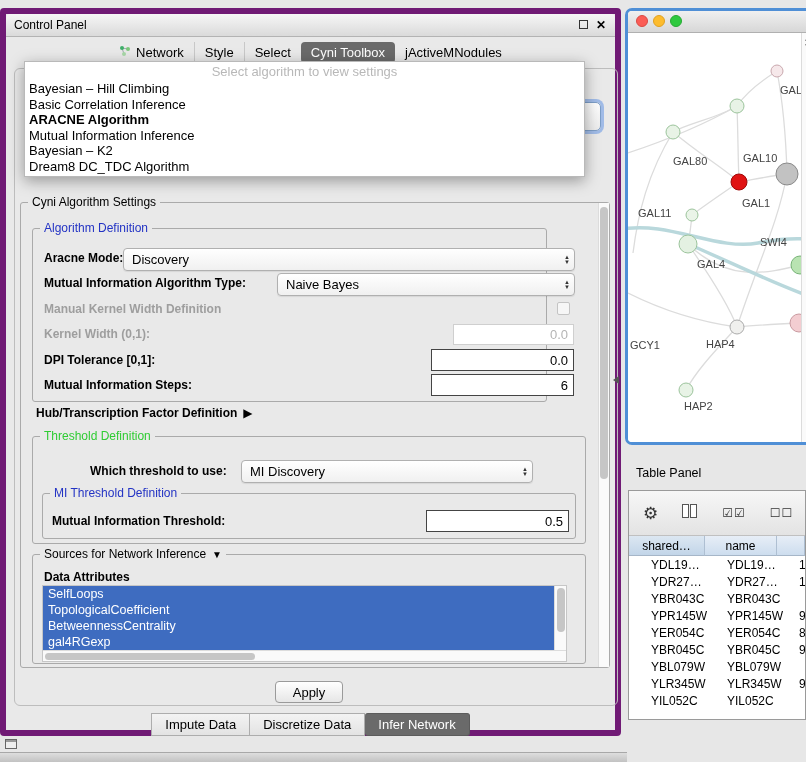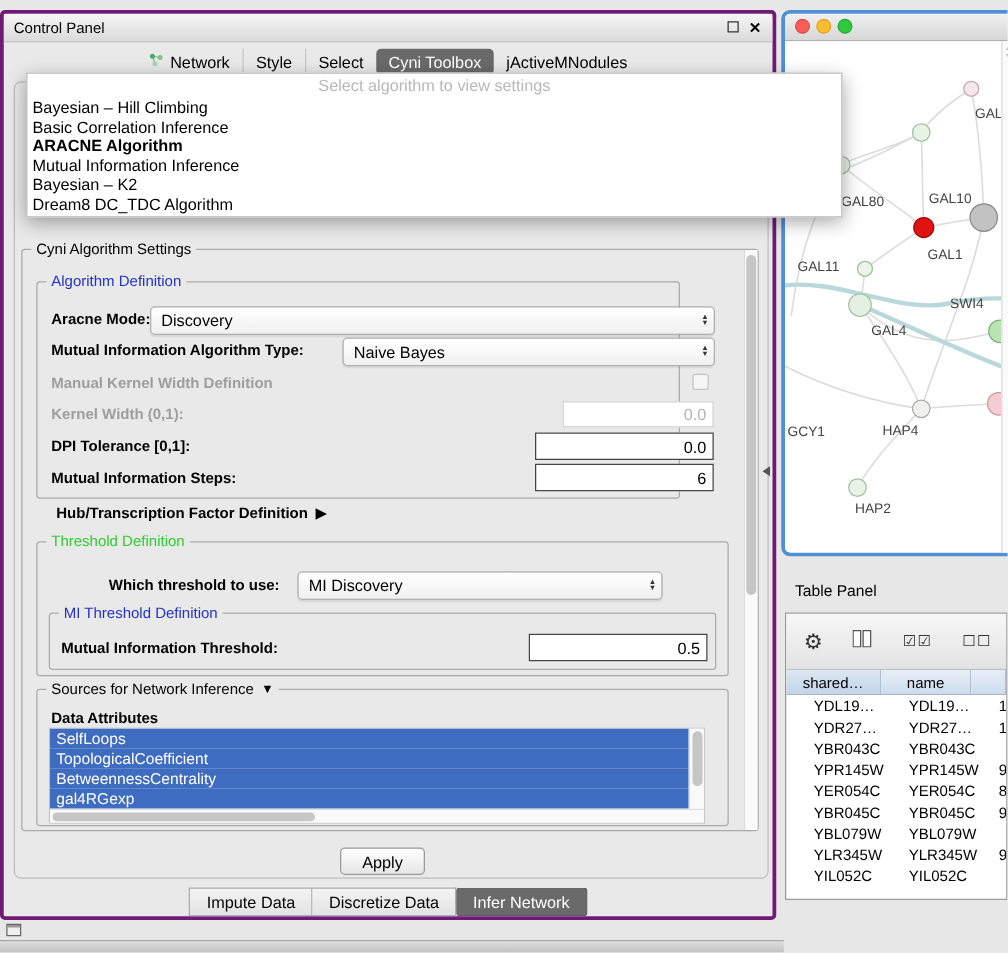--- a/index.html
+++ b/index.html
@@ -1,18 +1,18 @@
 <!DOCTYPE html>
 <html><head>
 <meta charset="utf-8">
 <style>
   html,body{margin:0;padding:0;width:806px;height:762px;overflow:hidden;}
   body{position:relative;background:#e7e7e7;font-family:"Liberation Sans",sans-serif;color:#000;}
   .abs{position:absolute;}
-  .panel{position:absolute;background:#e9e9e9;border:3px solid #701a75;border-radius:4px;box-sizing:border-box;}
+  .panel{position:absolute;background:#e9e9e9;border:6px solid #701a75;border-radius:4px;box-sizing:border-box;}
   .titlebar{position:absolute;left:0;top:0;right:0;height:22px;background:linear-gradient(#f6f6f6,#dadada);border-bottom:1px solid #b3b3b3;border-radius:4px 4px 0 0;}
   .titlebar .t{position:absolute;left:8px;top:4px;font-size:12px;}
   .lbl{position:absolute;font-size:12px;font-weight:bold;white-space:nowrap;}
   .lbl.dis{color:#9e9e9e;}
   .grp{position:absolute;border:1px solid #aaa;border-radius:3px;box-sizing:border-box;}
   .legend{position:absolute;top:-8px;left:7px;background:#e9e9e9;padding:0 4px;font-size:12px;white-space:nowrap;}
   .legend.blue{color:#2333c4;}
   .legend.green{color:#2fcc33;}
   .combo{position:absolute;display:flex;align-items:center;background:linear-gradient(#ffffff,#f0f0f0);border:1px solid #b0b0b0;border-radius:4px;font-size:13px;padding:0 4px 0 8px;box-sizing:border-box;box-shadow:0 1px 1px rgba(0,0,0,.08);}
   .combo .spin{margin-left:auto;display:flex;flex-direction:column;align-items:center;font-size:6px;line-height:5px;color:#333;padding-left:6px;}
@@ -83,21 +83,21 @@
 
   <div class="abs" style="left:8px;top:54px;width:604px;height:638px;border:1px solid #bdbdbd;border-radius:6px;box-sizing:border-box;"></div>
 
   <div class="abs" style="left:556px;top:88px;width:37px;height:27px;border:1px solid #7d9ec7;border-radius:5px;background:linear-gradient(#fdfdfd,#ececec);box-shadow:0 0 0 3px rgba(100,150,230,.55);z-index:5;display:flex;align-items:center;justify-content:center;">
     <span style="display:flex;flex-direction:column;font-size:6px;line-height:5px;color:#333;">
         <span>▲</span>
         <span>▼</span>
       </span>
   </div>
 
-  <div class="popup" style="left:18px;top:47px;width:653px;height:116px;">
+  <div class="popup" style="left:18px;top:47px;width:561px;height:116px;">
     <div class="ph">Select algorithm to view settings</div>
     <div class="it">Bayesian – Hill Climbing</div>
     <div class="it">Basic Correlation Inference</div>
     <div class="it bold">ARACNE Algorithm</div>
     <div class="it">Mutual Information Inference</div>
     <div class="it">Bayesian – K2</div>
     <div class="it">Dream8 DC_TDC Algorithm</div>
   </div>
 
   <div class="grp" style="left:14px;top:188px;width:590px;height:466px;">
@@ -135,21 +135,21 @@
 
   <span class="lbl dis" style="left:38px;top:313px;">Kernel Width (0,1):</span>
   <div class="field dis" style="left:447px;top:310px;width:121px;height:21px;">0.0</div>
 
   <span class="lbl" style="left:38px;top:339px;">DPI Tolerance [0,1]:</span>
   <div class="field" style="left:425px;top:335px;width:143px;height:22px;">0.0</div>
 
   <span class="lbl" style="left:38px;top:364px;">Mutual Information Steps:</span>
   <div class="field" style="left:425px;top:360px;width:143px;height:22px;">6</div>
 
-  <div class="abs" style="left:42px;top:392px;display:flex;align-items:center;gap:6px;">
+  <div class="abs" style="left:30px;top:392px;display:flex;align-items:center;gap:6px;">
     <span class="lbl" style="position:static;">Hub/Transcription Factor Definition</span>
     <span style="font-size:12px;">▶</span>
   </div>
 
   <div class="grp" style="left:26px;top:422px;width:554px;height:108px;">
     <span class="legend green">Threshold Definition</span>
   </div>
 
   <span class="lbl" style="left:84px;top:450px;">Which threshold to use:</span>
   <div class="combo" style="left:235px;top:446px;width:292px;height:23px;">

